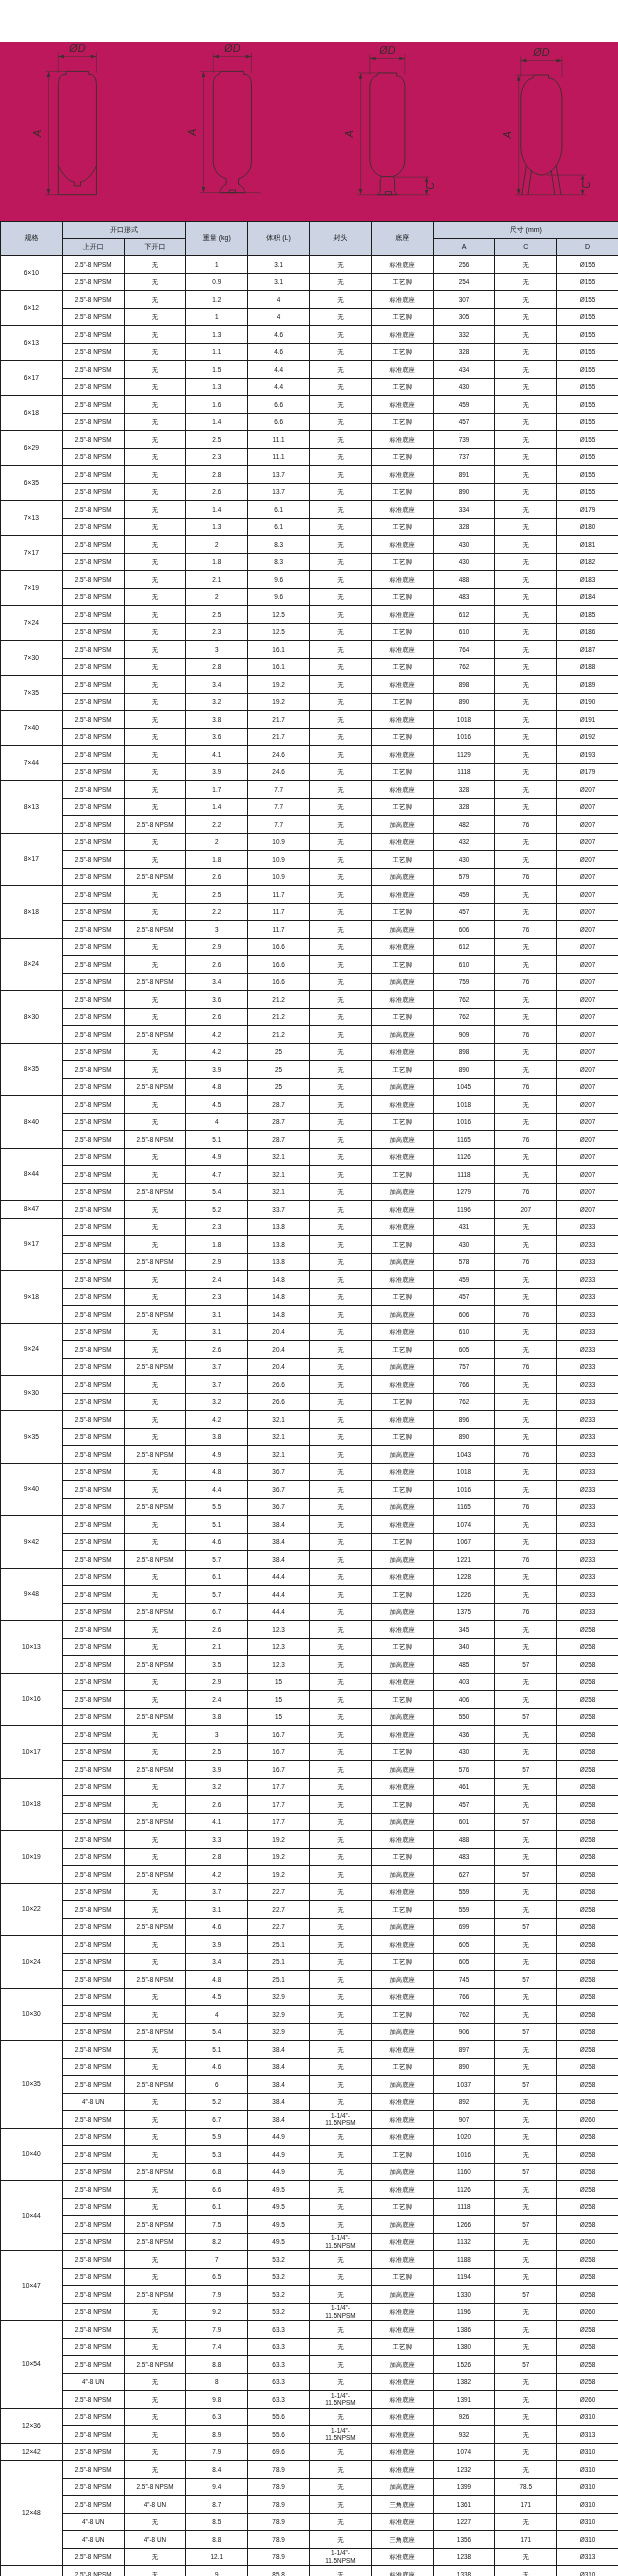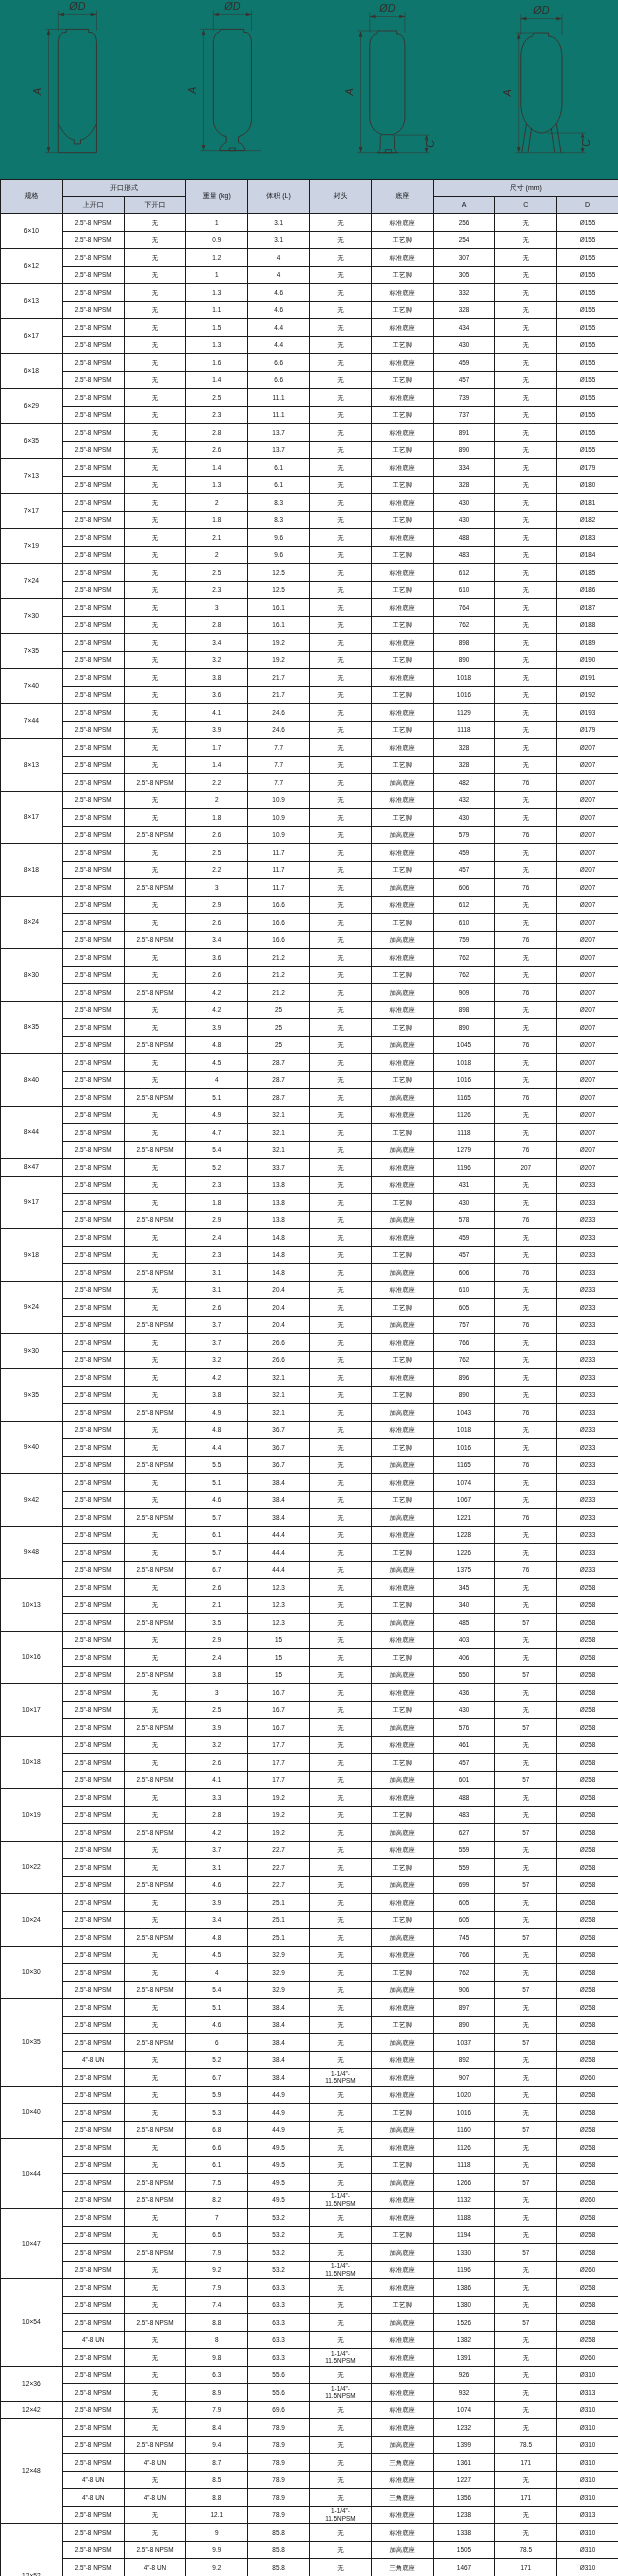--- a/index.html
+++ b/index.html
@@ -1,20 +1,20 @@
 <!DOCTYPE html>
 <html style="font-size:8.2px"><head>
 <meta charset="utf-8">
 <style>
   html,body{margin:0;padding:0;background:#fff;}
   body{width:619px;font-family:"Liberation Sans","DejaVu Sans",sans-serif;color:#111;}
   .page{width:619px;}
 
   
-  .diagrams{width:619px;height:179px;display:flex;background:#0f766e;}
+  .diagrams{width:619px;height:179px;display:flex;background:#be185d;margin-top:42px;}
   .diagram{flex:1;height:179px;}
   .diagram svg{display:block;width:100%;height:100%;}
   .dline{stroke:#3a312c;stroke-width:1.8;fill:none;}
   .dthin{stroke:#3a312c;stroke-width:1;fill:none;}
   .dfill{fill:#3a312c;stroke:none;}
   .dimtext{font-family:"Liberation Sans","DejaVu Sans",sans-serif;font-size:21px;font-style:italic;fill:#352c28;}
 
   
   table.spec{width:619px;border-collapse:collapse;table-layout:fixed;border:1px solid #161616;}
   table.spec th, table.spec td{

